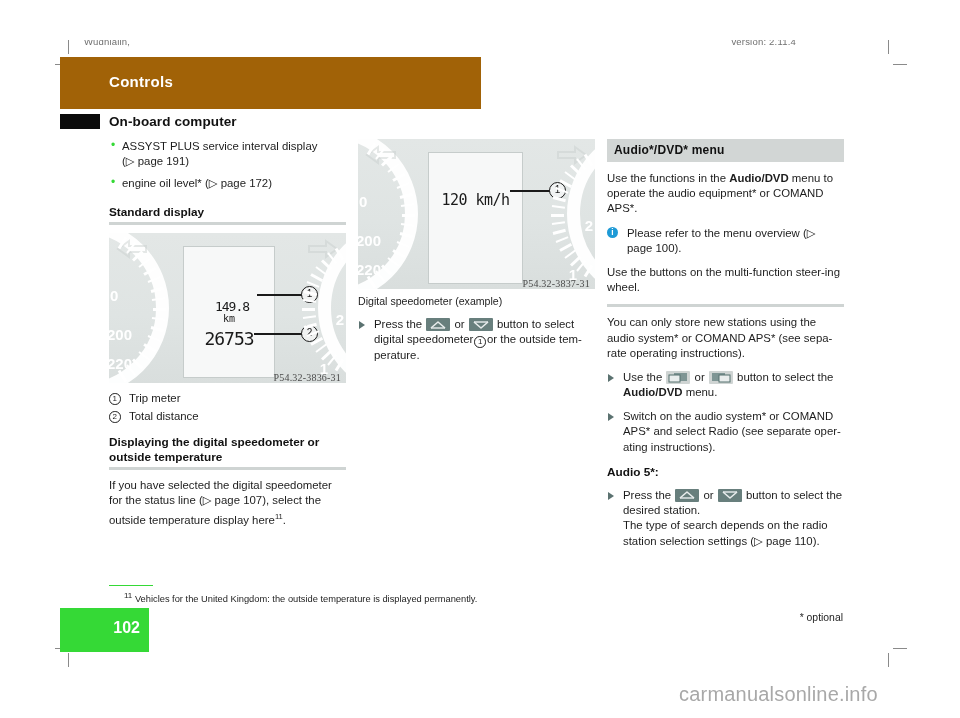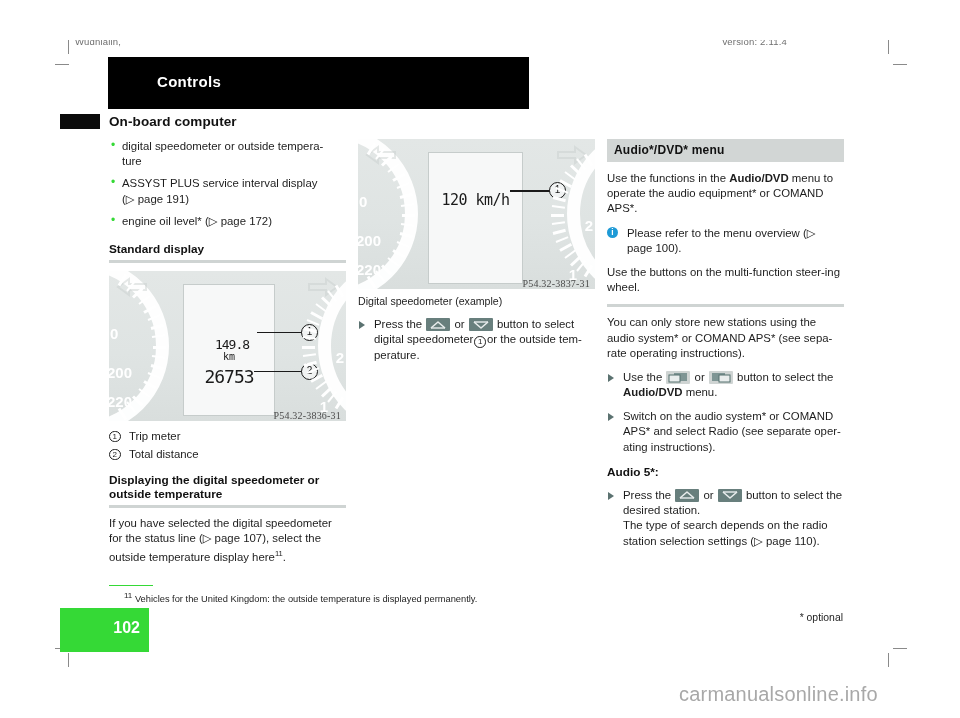--- a/index.html
+++ b/index.html
@@ -11,31 +11,31 @@
   }
   .page { position: relative; width: 960px; height: 718px; background: #fff; }
 
   
   .crop { position: absolute; background: #8a8a8a; }
   .crop.v { width: 1px; height: 14px; }
   .crop.h { height: 1px; width: 14px; }
 
   
   .runhead {
-    position: absolute; top: 40px; left: 75px; width: 800px;
+    position: absolute; top: 40px; left: 84px; width: 800px;
     height: 12px; overflow: hidden;
     font-size: 9.5px; color: #6f6f6f; letter-spacing: .2px;
   }
   .runhead .rh-left { position: absolute; left: 0; top: -4px; }
   .runhead .rh-right { position: absolute; right: 88px; top: -4px; }
 
   
   .banner {
     position: absolute; left: 60px; top: 57px;
-    width: 421px; height: 52px; background: #000000; margin-left: 48px;
+    width: 421px; height: 52px; background: #a16207;
   }
   .banner-title {
     position: absolute; left: 49px; top: 16px;
     font-size: 15px; font-weight: bold; color: #ffffff; letter-spacing: .3px;
   }
 
   
   .blackmark {
     position: absolute; left: 60px; top: 114px;
     width: 40px; height: 15px; background: #0b0b0b;
@@ -236,24 +236,20 @@
   <div class="banner">
     <div class="banner-title">Controls</div>
   </div>
 
   <div class="blackmark"></div>
   <div class="section-title">On-board computer</div>
 
   <div class="col col-a">
 
     <ul class="bullets">
-      <li>
-        <span>digital speedometer or outside tempera-</span><br>
-        <span>ture</span>
-      </li>
       <li>
         <span>ASSYST PLUS service interval display</span><br>
         <span>(▷ page 191)</span>
       </li>
       <li>
         <span>engine oil level* (▷ page 172)</span>
       </li>
     </ul>
 
     <h3 class="sub">Standard display</h3>

